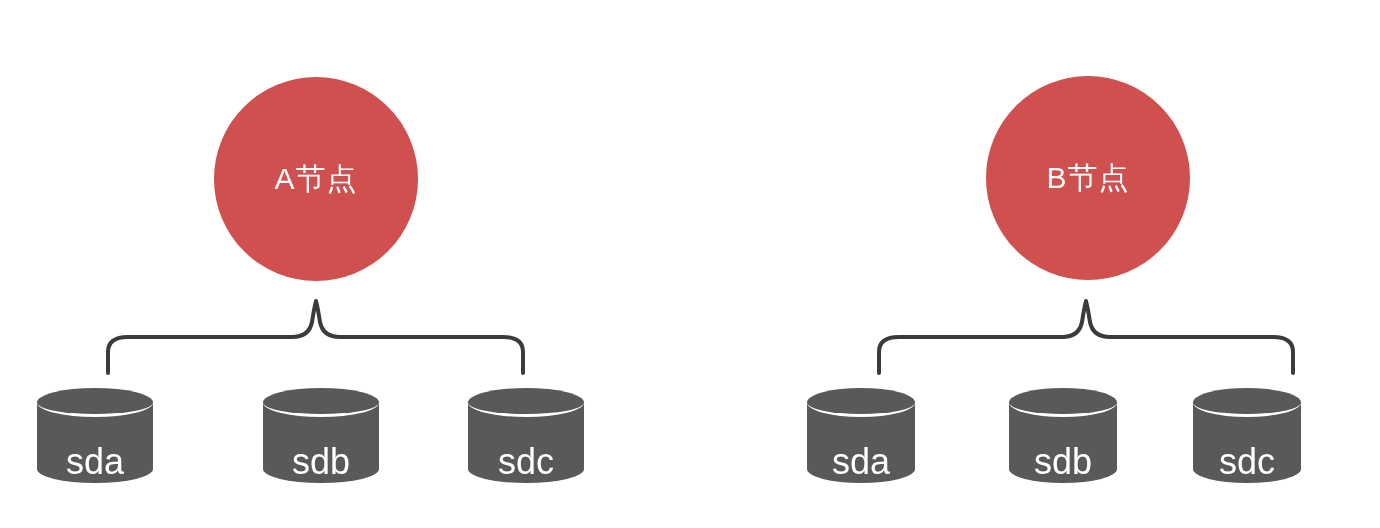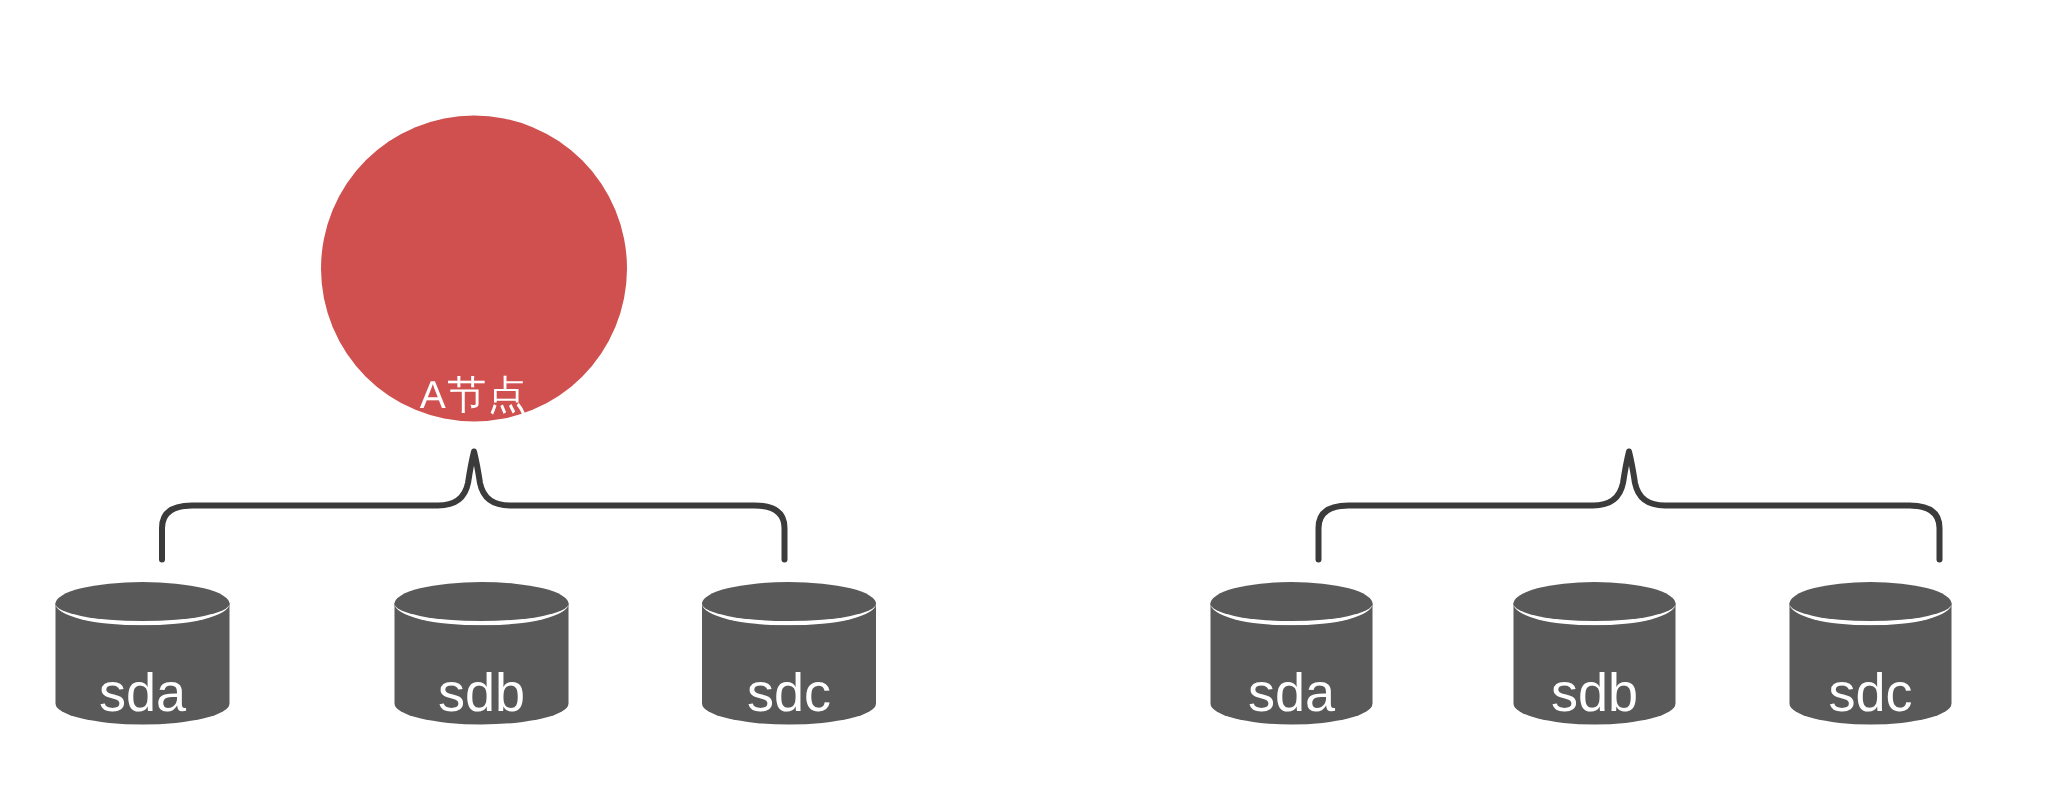--- a/index.html
+++ b/index.html
@@ -19,22 +19,22 @@
   }
   .canvas { position: relative; width: 1380px; height: 528px; }
 
   
   .node-circle {
     position: absolute;
     width: 204px; height: 204px;
     border-radius: 50%;
     background: var(--node-fill);
     color: var(--node-text);
-    display: flex; align-items: flex-end; justify-content: center;
-    font-size: 26px;
+    display: flex; align-items: center; justify-content: center;
+    font-size: 30px;
     letter-spacing: 1px;
   }
   .node-circle.a { left: 214px; top: 77px; }
   .node-circle.b { left: 986px; top: 76px; }
 
   
   .brace-layer {
     position: absolute; left: 0; top: 0;
     width: 1380px; height: 528px;
     pointer-events: none;
@@ -87,20 +87,23 @@
 
   <svg class="brace-layer" viewBox="0 0 1380 528" xmlns="http://www.w3.org/2000/svg">
     <path d="M 108 373 V 352 Q 108 337 128 337 H 292 Q 309 337 312 322 Q 314 309 316 301 Q 318 309 320 322 Q 323 337 340 337 H 503 Q 523 337 523 352 V 373"></path>
     <path d="M 879 373 V 352 Q 879 337 899 337 H 1062 Q 1079 337 1082 322 Q 1084 309 1086 301 Q 1088 309 1090 322 Q 1093 337 1110 337 H 1273 Q 1293 337 1293 352 V 373"></path>
   </svg>
 
   <div class="node-circle a">
     <span>A节点</span>
   </div>
 
+  <div class="node-circle b">
+    <span>B节点</span>
+  </div>
 
   <div class="cylinder cyl-w-l cyl-a1">
     <div class="cyl-body">
       <span>sda</span>
     </div>
     <div class="cyl-lid"></div>
   </div>
   <div class="cylinder cyl-w-l cyl-a2">
     <div class="cyl-body">
       <span>sdb</span>

